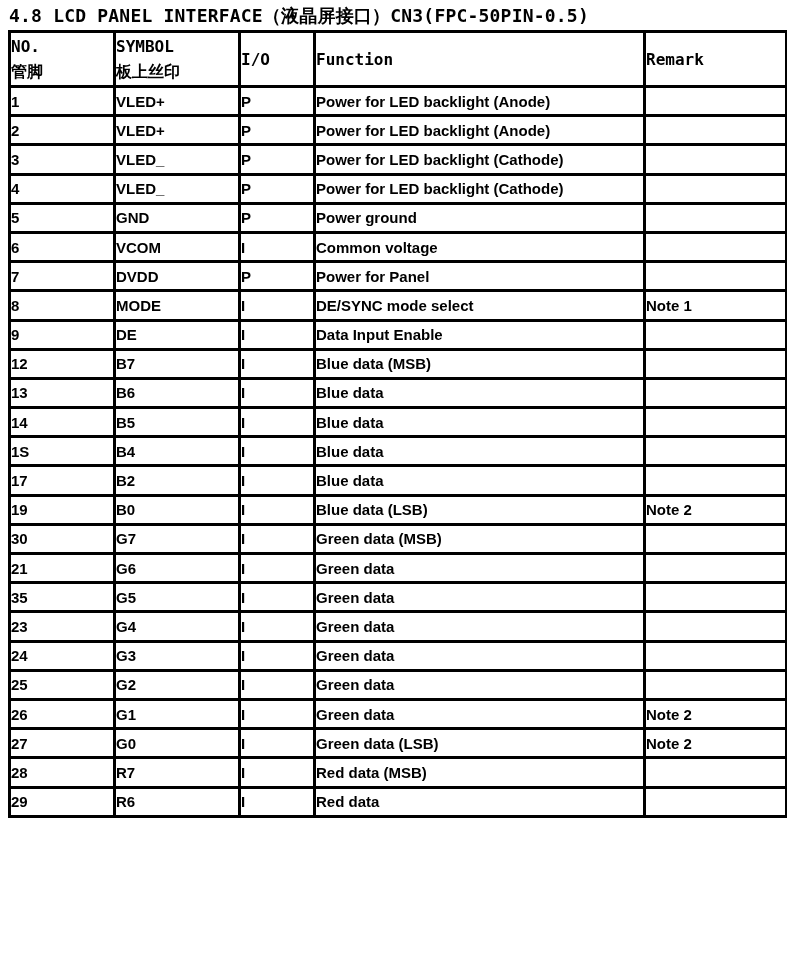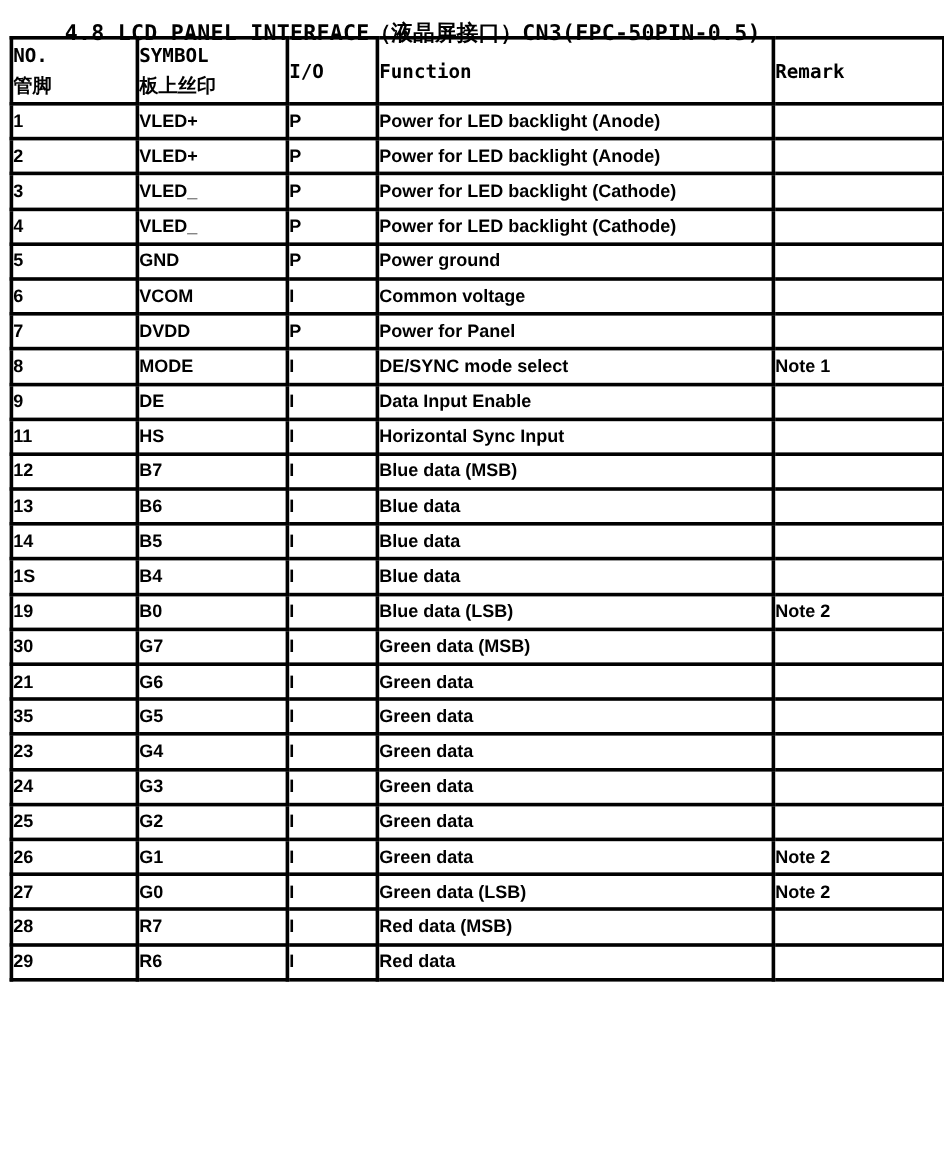--- a/index.html
+++ b/index.html
@@ -7,29 +7,28 @@
     width: 787px;
     height: 972px;
     background: #ffffff;
     position: relative;
     font-family: "Liberation Sans", sans-serif;
     color: #000000;
     overflow: hidden;
   }
   .doc-title {
     position: absolute;
-    top: 15px;
+    top: 4px;
     left: 9px;
     font-family: "DejaVu Sans Mono", monospace;
     font-weight: 700;
     font-size: 18px;
     letter-spacing: 0.2px;
     white-space: nowrap;
     color: #000000;
-    margin-left: 45px;
   }
   table.pin-table {
     position: absolute;
     top: 30px;
     left: 8px;
     width: 777px;
     border-collapse: collapse;
     table-layout: fixed;
   }
   .pin-table th, .pin-table td {
@@ -152,27 +151,20 @@
     <td class="c-rmk">Note 1</td>
   </tr>
       <tr>
     <td class="c-no">9</td>
     <td class="c-sym">DE</td>
     <td class="c-io">I</td>
     <td class="c-func">Data Input Enable</td>
     <td class="c-rmk"></td>
   </tr>
       <tr>
-    <td class="c-no">11</td>
-    <td class="c-sym">HS</td>
-    <td class="c-io">I</td>
-    <td class="c-func">Horizontal Sync Input</td>
-    <td class="c-rmk"></td>
-  </tr>
-      <tr>
     <td class="c-no">12</td>
     <td class="c-sym">B7</td>
     <td class="c-io">I</td>
     <td class="c-func">Blue data (MSB)</td>
     <td class="c-rmk"></td>
   </tr>
       <tr>
     <td class="c-no">13</td>
     <td class="c-sym">B6</td>
     <td class="c-io">I</td>
@@ -182,20 +174,27 @@
       <tr>
     <td class="c-no">14</td>
     <td class="c-sym">B5</td>
     <td class="c-io">I</td>
     <td class="c-func">Blue data</td>
     <td class="c-rmk"></td>
   </tr>
       <tr>
     <td class="c-no">1S</td>
     <td class="c-sym">B4</td>
+    <td class="c-io">I</td>
+    <td class="c-func">Blue data</td>
+    <td class="c-rmk"></td>
+  </tr>
+      <tr>
+    <td class="c-no">17</td>
+    <td class="c-sym">B2</td>
     <td class="c-io">I</td>
     <td class="c-func">Blue data</td>
     <td class="c-rmk"></td>
   </tr>
       <tr>
     <td class="c-no">19</td>
     <td class="c-sym">B0</td>
     <td class="c-io">I</td>
     <td class="c-func">Blue data (LSB)</td>
     <td class="c-rmk">Note 2</td>

